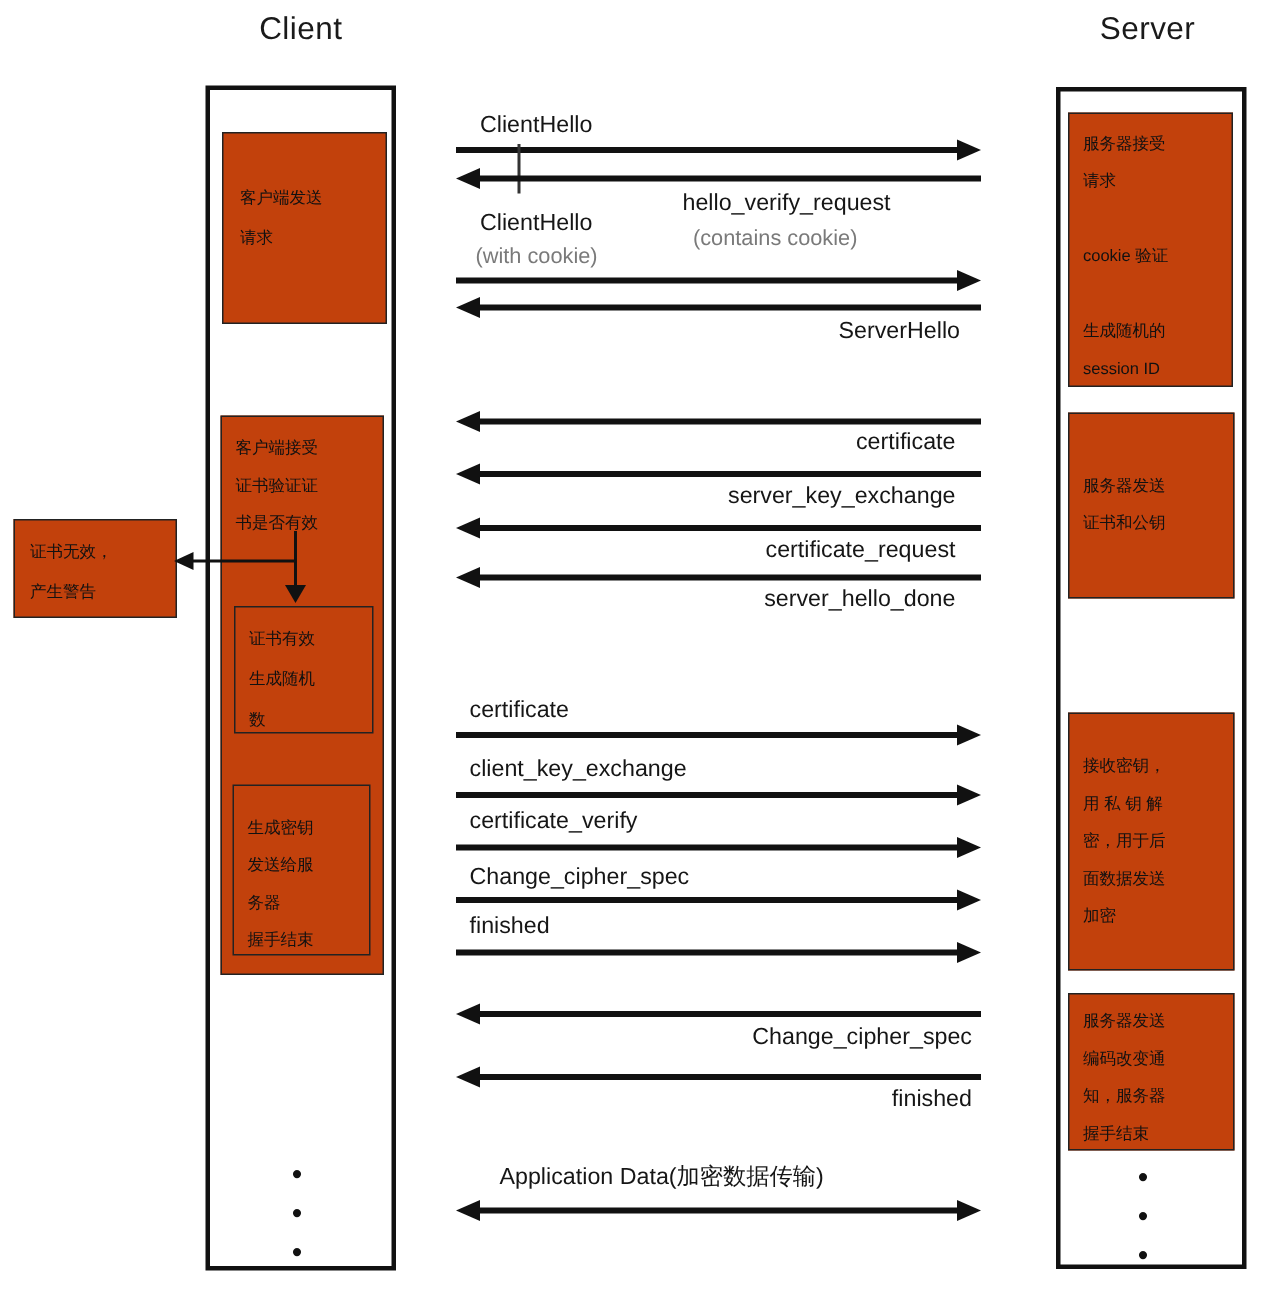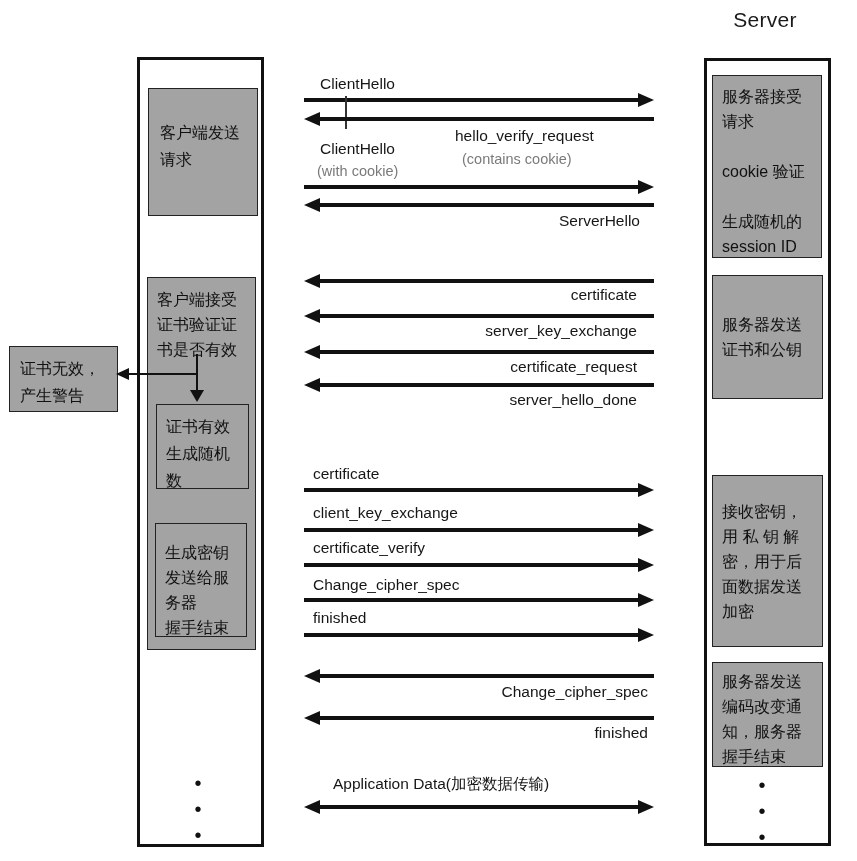--- a/index.html
+++ b/index.html
@@ -9,22 +9,22 @@
     overflow:hidden;
   }
   .title{
     position:absolute;top:8px;font-size:21px;color:#1a1a1a;
     text-align:center;letter-spacing:.3px;
   }
   .col{
     position:absolute;border:3px solid #111;background:#fff;box-sizing:border-box;
   }
   .box{
-    position:absolute;border:1.5px solid #222;background:#a3a3a3;box-sizing:border-box;
-    font-size:16px;line-height:25px;white-space:pre-line;color:#111;
+    position:absolute;border:1.5px solid #222;background:#c2410c;box-sizing:border-box;
+    font-size:11px;line-height:25px;white-space:pre-line;color:#111;
   }
   .box.vcenter{display:flex;flex-direction:column;justify-content:center;}
   .lbl{
     position:absolute;font-size:15.5px;color:#161616;white-space:nowrap;
   }
   .lbl.muted{color:#7a7a7a;font-size:14.5px;}
   .lbl.r{text-align:right;}
   .arrow{position:absolute;left:304px;width:350px;height:14px;}
   .arrow .ln{position:absolute;top:5px;height:4px;background:#111;left:0;right:0;}
   .arrow.right .ln{right:11px;}
@@ -42,20 +42,21 @@
   .dots{
     position:absolute;width:24px;text-align:center;font-size:20px;line-height:26px;
     white-space:pre-line;color:#111;
   }
 </style>
 </head>
 <body>
 
 <div id="stage">
 
+  <div class="title" style="left:137px;width:127px;">Client</div>
   <div class="title" style="left:700px;width:130px;">Server</div>
 
   <div class="col" style="left:137px;top:57px;width:127px;height:790px;"></div>
   <div class="col" style="left:704px;top:58px;width:127px;height:788px;"></div>
 
   <div class="box" style="left:148px;top:88px;width:110px;height:128px;padding:30px 4px 0 11px;line-height:27px;">客户端发送
 请求</div>
   <div class="box" style="left:147px;top:277px;width:109px;height:373px;padding:9px 4px 0 9px;">客户端接受
 证书验证证
 书是否有效</div>

